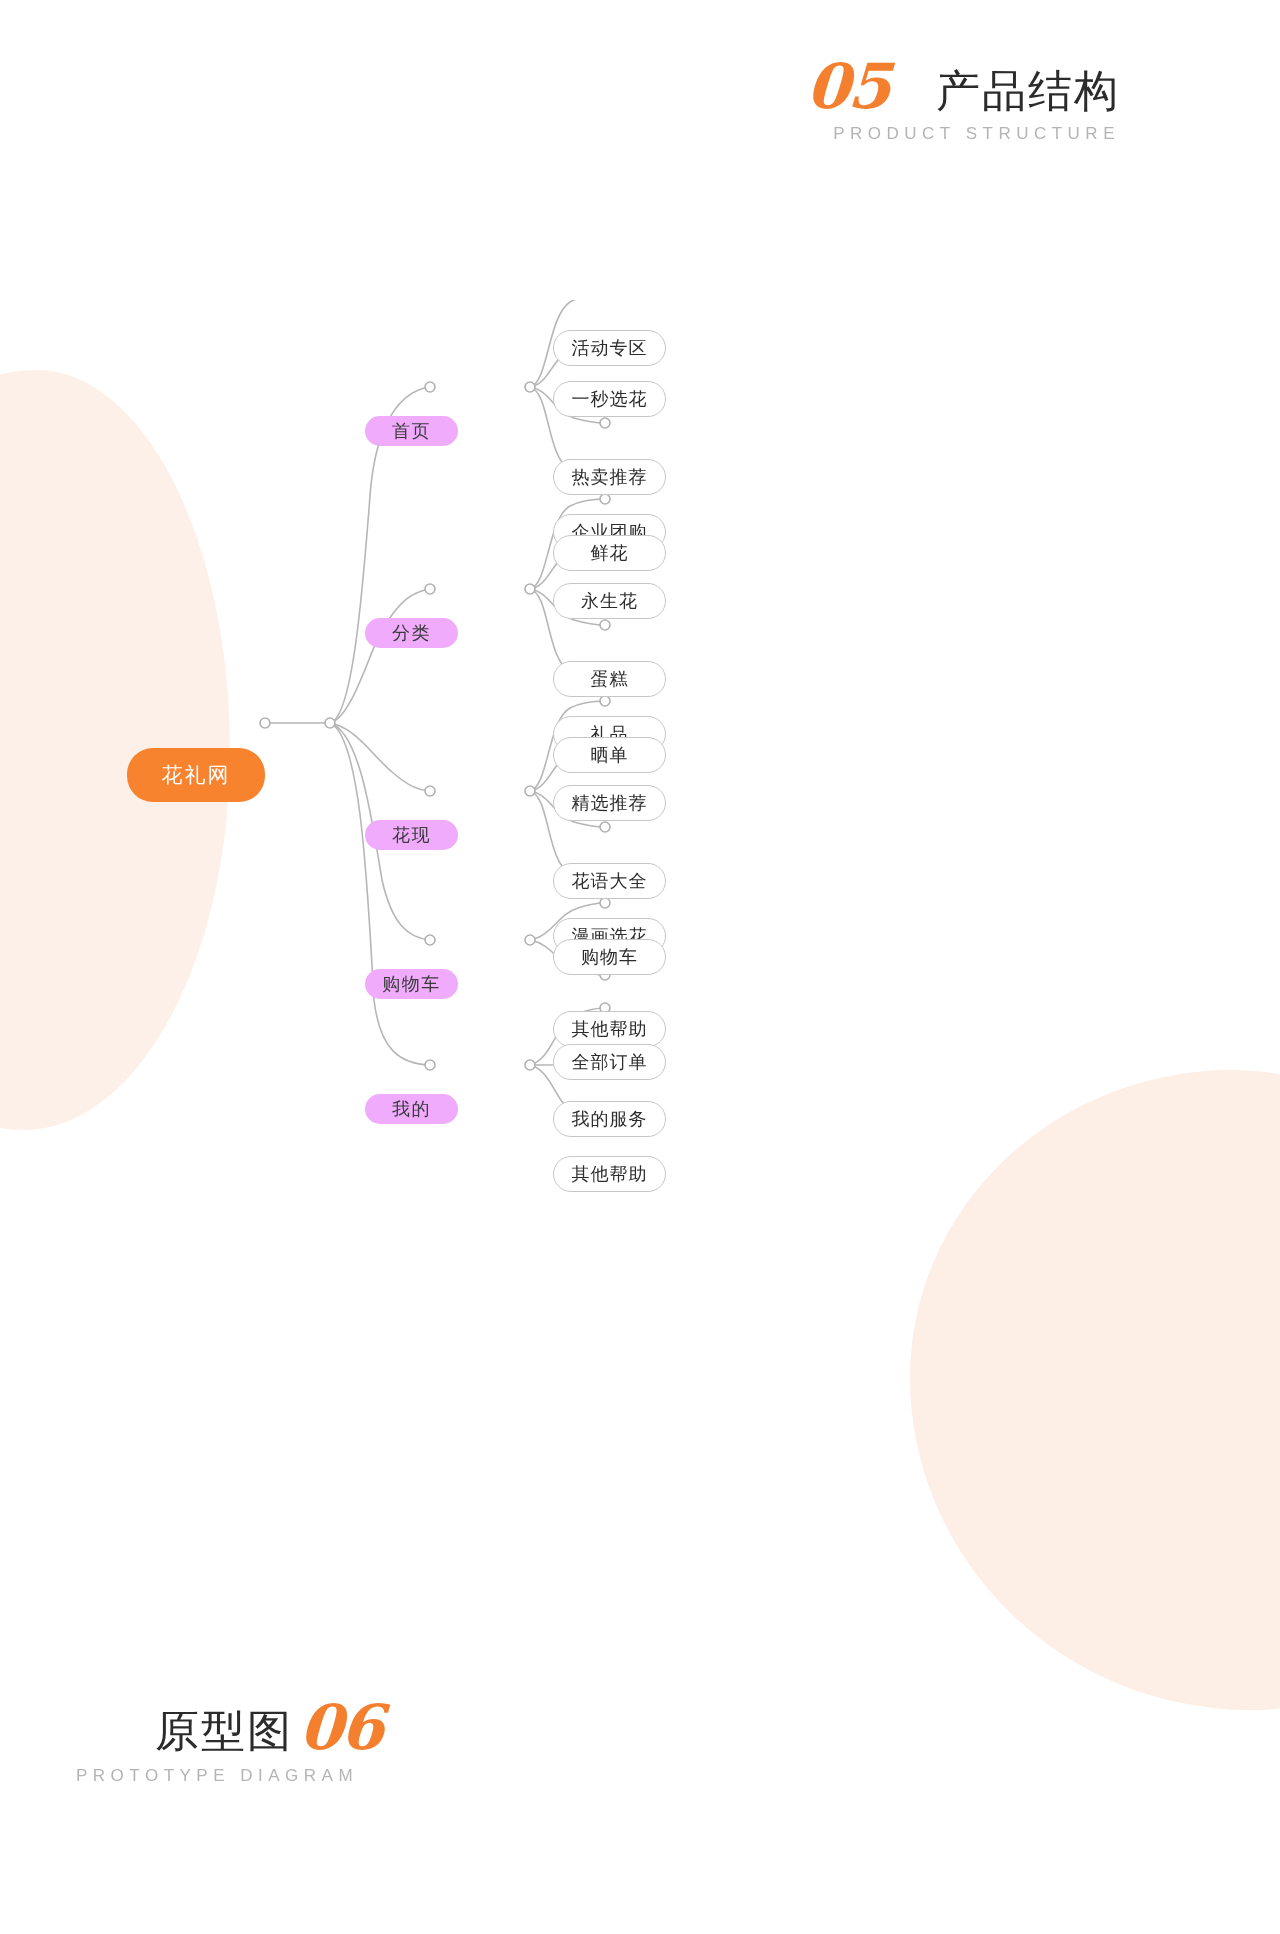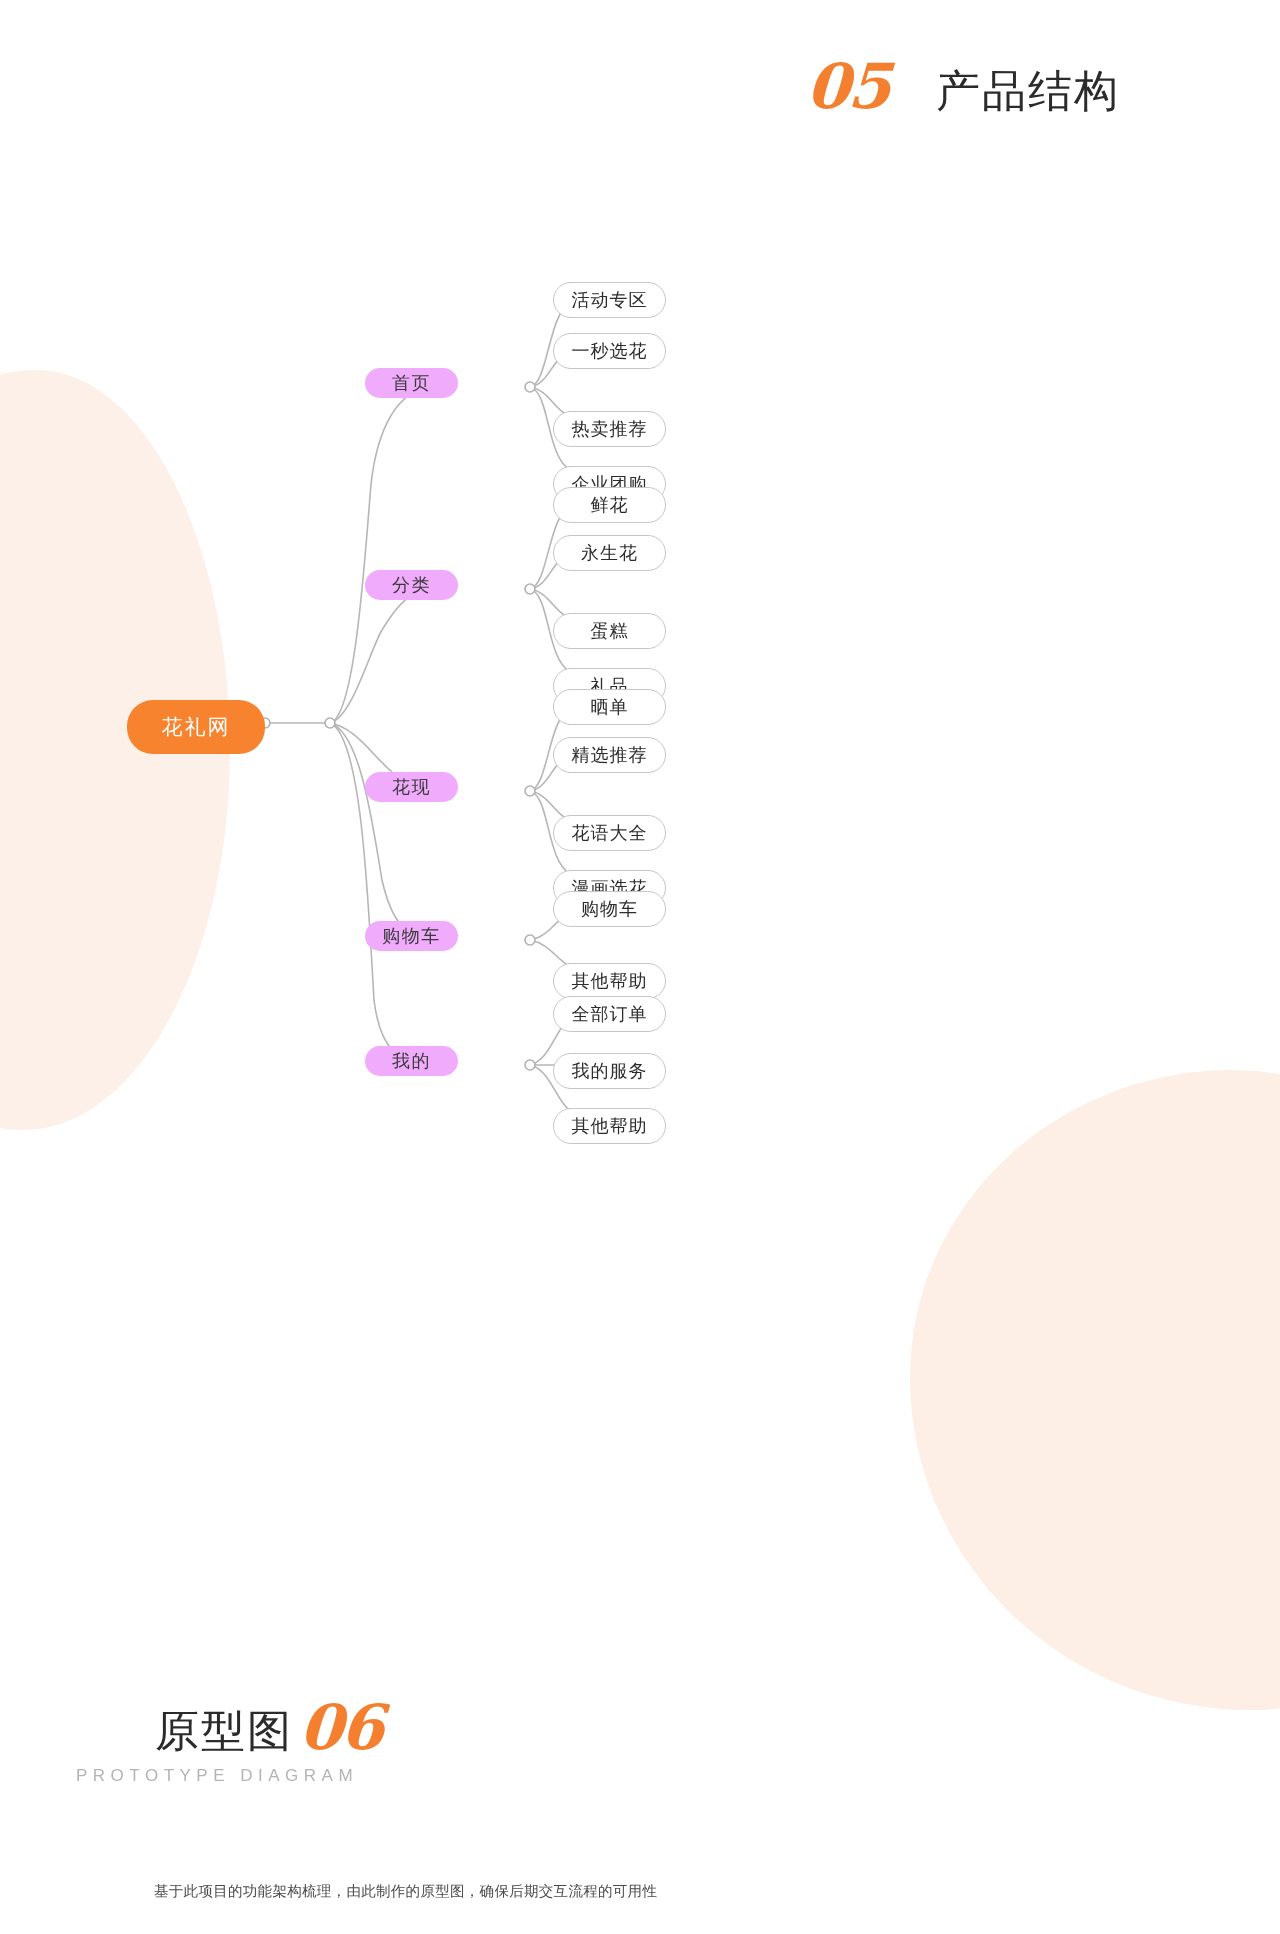--- a/index.html
+++ b/index.html
@@ -62,21 +62,21 @@
   #mindmap{
     position:absolute;left:0;top:300px;width:1280px;height:1100px;z-index:4;
   }
   #mindmap svg{display:block;}
   .edge{fill:none;stroke:#b6b6b6;stroke-width:1.6;}
   .dot{fill:#ffffff;stroke:#b1b1b1;stroke-width:1.6;}
 
   .node{position:absolute;z-index:6;}
   .node-inner{
     display:flex;align-items:center;justify-content:center;
-    box-sizing:border-box;white-space:nowrap;
+    box-sizing:border-box;white-space:nowrap;margin-top:48px;
   }
   .node-root .node-inner{
     background:#f7832e;color:#ffffff;
     border-radius:26px;
     font-size:21px;letter-spacing:2px;
     width:138px;height:54px;
   }
   .node-l1 .node-inner{
     background:#f0abfc;color:#3a3a3a;
     border-radius:20px;
@@ -121,20 +121,21 @@
 <body>
 
 <div class="blob" id="blob-left"></div>
 <div class="blob" id="blob-right"></div>
 
 <div id="section-header">
   <div id="header-title-row">
     <span id="header-number">05</span>
     <span id="header-title-cn">产品结构</span>
   </div>
+  <div id="header-title-en">PRODUCT STRUCTURE</div>
 </div>
 
 <div id="mindmap">
   <svg width="1280" height="1100" viewBox="0 0 1280 1100">
 
     <path class="edge" d="M265,423 L330,423"></path>
 
     <path class="edge" d="M330,423 C352,418 362,300 370,196 C374,140 392,92 430,87"></path>
     <path class="edge" d="M330,423 C352,418 370,350 382,330 C400,300 412,292 430,289"></path>
     <path class="edge" d="M330,423 C355,427 372,455 392,472 C408,486 418,490 430,491"></path>
@@ -277,14 +278,13 @@
     <div class="node-inner">其他帮助</div>
   </div>
 </div>
 
 <div id="section-footer">
   <div id="footer-title-row">
     <span id="footer-title-cn">原型图</span>
     <span id="footer-number">06</span>
   </div>
   <div id="footer-title-en">PROTOTYPE DIAGRAM</div>
-  <div id="footer-desc">基于此项目的功能架构梳理，由此制作的原型图，确保后期交互流程的可用性</div>
 </div>
 
 </body></html>

